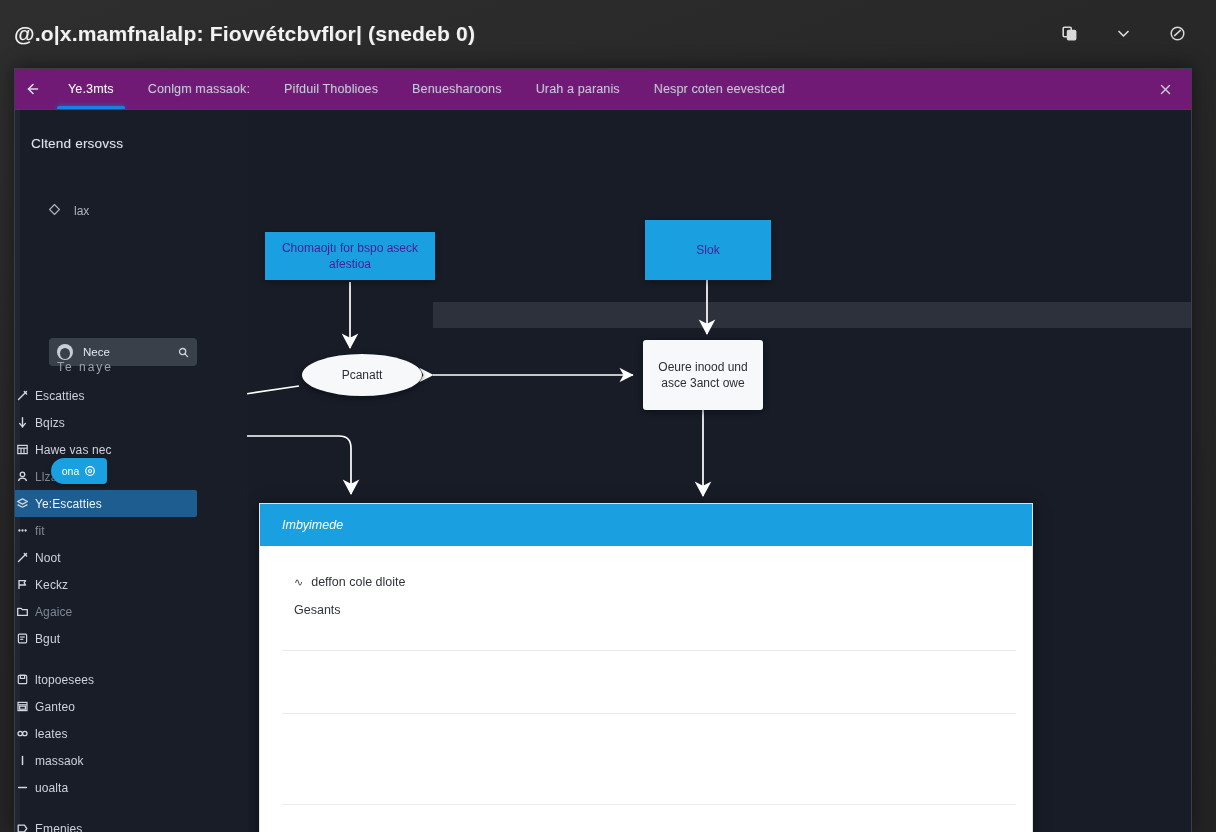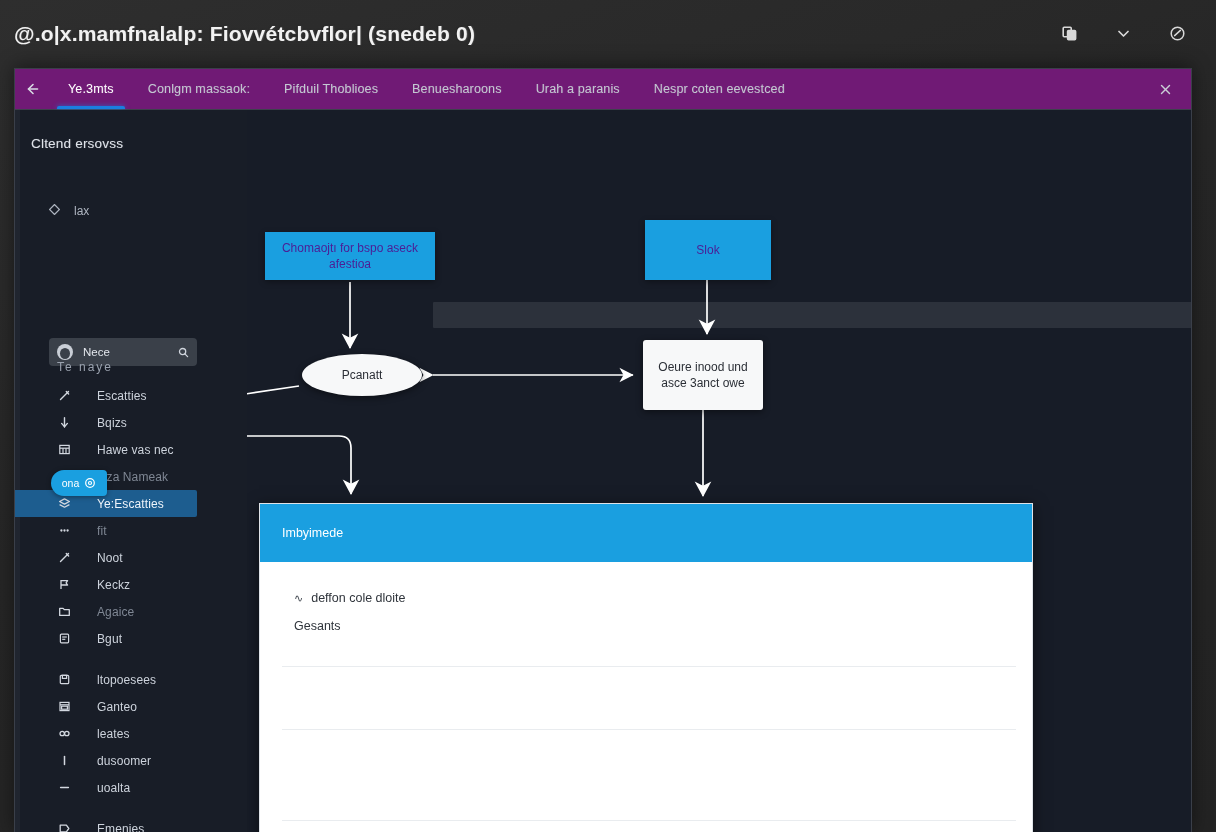--- a/index.html
+++ b/index.html
@@ -207,22 +207,21 @@
   .sb-list {
     position: absolute;
     left: 0; top: 272px;
     width: 232px;
   }
   .sb-item {
     position: relative;
     height: 27px;
     display: flex;
     align-items: center;
-    gap: 25px;
-    padding-left: 42px;
+    gap: 5px;
     font-size: 12px;
     color: #cdd3dc;
     letter-spacing: .1px;
     filter: blur(.35px);
   }
   .sb-item .ic {
     width: 15px; height: 15px;
     display: flex;
     align-items: center;
     justify-content: center;
@@ -233,21 +232,21 @@
   .sb-item.dim { color: #7f8794; }
   .sb-item.spacer-top { margin-top: 14px; }
   .sb-item.selected {
     background: #1d5d8f;
     color: #eef4fa;
     margin: 0 50px 0 0;
     border-radius: 0 2px 2px 0;
   }
   .sb-badge {
     position: absolute;
-    left: 36px; top: 360px;
+    left: 36px; top: 348px;
     width: 56px; height: 26px;
     background: #1a9fe0;
     border-radius: 13px 4px 4px 13px;
     display: flex;
     align-items: center;
     justify-content: center;
     gap: 5px;
     color: #ffffff;
     font-size: 10.5px;
     filter: blur(.4px);
@@ -308,28 +307,29 @@
   .panel {
     position: absolute;
     left: 12px; top: 393px;
     width: 772px; height: 371px;
     background: #ffffff;
     border: 1px solid #dfe3e8;
     box-shadow: 0 3px 14px rgba(0,0,0,.5);
     overflow: hidden;
   }
   .panel-title {
-    height: 58px;
+    height: 42px;
     background: #1a9fe0;
     display: flex;
     align-items: center;
     padding-left: 22px;
     color: #ffffff;
     font-size: 12.5px;
     filter: blur(.35px);
+    font-style: italic;
   }
   .panel-body { padding: 22px 0 0 0; }
   .panel-line {
     display: flex;
     align-items: center;
     gap: 8px;
     padding: 0 34px;
     height: 28px;
     font-size: 12.5px;
     color: #2f343b;
@@ -574,21 +574,21 @@
             </span>
             <span>leates</span>
           </div>
 
           <div class="sb-item">
             <span class="ic">
               <svg width="13" height="13" viewBox="0 0 13 13" fill="none" stroke="currentColor" stroke-width="1.5" stroke-linecap="round">
                 <line x1="6.5" y1="2.4" x2="6.5" y2="10.4"></line>
               </svg>
             </span>
-            <span>dusoomer</span>
+            <span>massaok</span>
           </div>
 
           <div class="sb-item">
             <span class="ic">
               <svg width="13" height="13" viewBox="0 0 13 13" stroke="currentColor" stroke-width="1.5" stroke-linecap="round">
                 <line x1="2.6" y1="6.5" x2="10.4" y2="6.5"></line>
               </svg>
             </span>
             <span>uoalta</span>
           </div>

